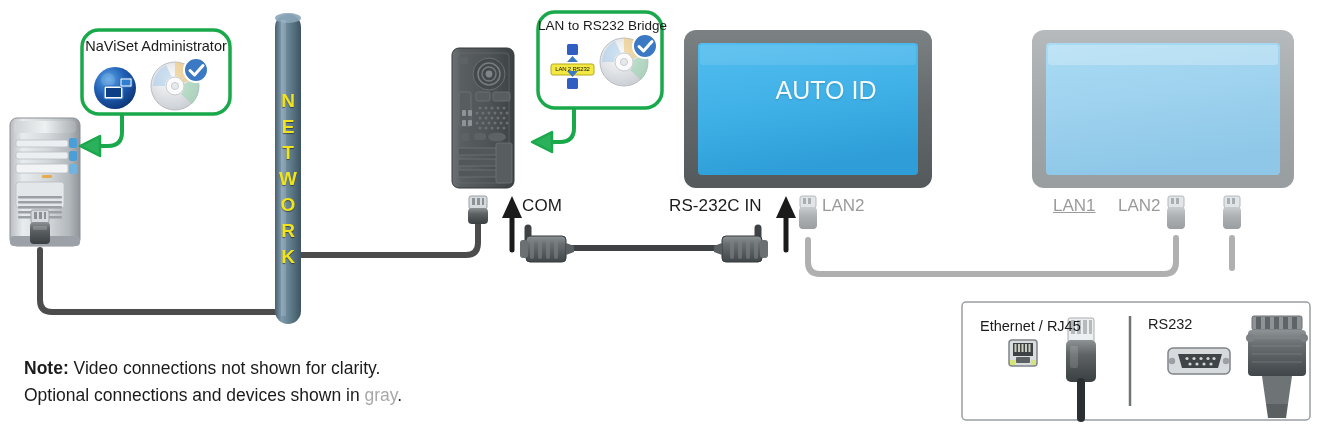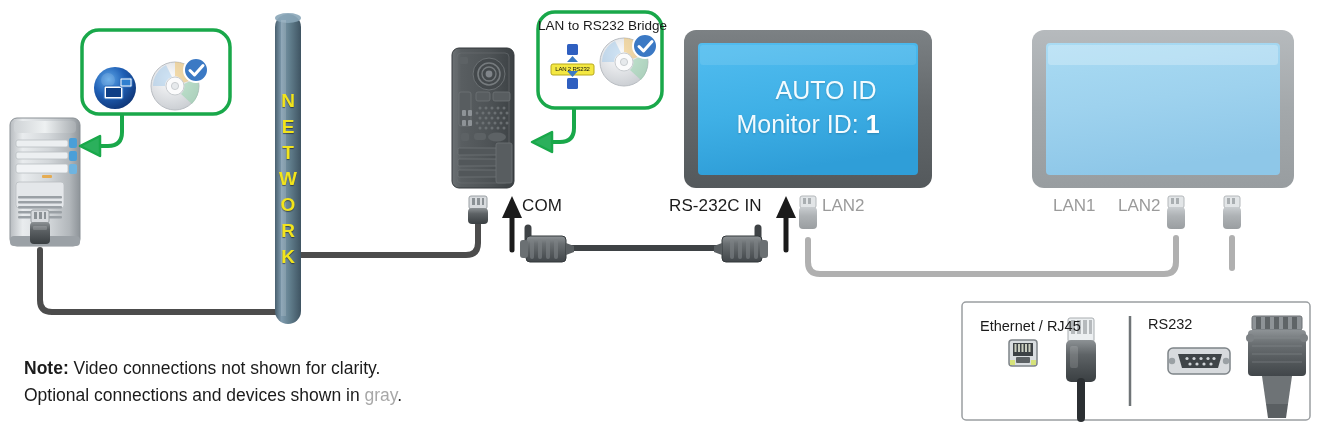--- a/index.html
+++ b/index.html
@@ -448,42 +448,42 @@
         <line x1="1252" y1="354" x2="1302" y2="354"></line>
         <line x1="1252" y1="362" x2="1302" y2="362"></line>
       </g>
       <path d="M1262 376 L1292 376 L1288 404 L1266 404 Z" fill="#6e7376"></path>
       <path d="M1266 404 L1288 404 L1286 418 L1268 418 Z" fill="#5a5f62"></path>
       <circle cx="1250" cy="338" r="4" fill="#7c8184"></circle>
       <circle cx="1304" cy="338" r="4" fill="#7c8184"></circle>
     </g>
   </svg>
 
+  <div class="callout-title" style="left:82px; top:38px; width:148px;">NaViSet Administrator</div>
 
   <div class="callout-title small" style="left:538px; top:18px; width:101px;">LAN to RS232 Bridge</div>
 
   <div class="badge-text" style="left:553px; top:66px; width:39px; text-align:center;">LAN 2 RS232</div>
 
   <div class="net-letters" style="left:275px; top:88px; width:26px; height:182px;">
     <span>N</span>
     <span>E</span>
     <span>T</span>
     <span>W</span>
     <span>O</span>
     <span>R</span>
     <span>K</span>
   </div>
 
   <div class="screen-text" style="left:698px; top:76px; width:256px;">AUTO ID</div>
-  <div class="screen-text" style="left:698px; top:110px; width:220px;"><span>Monitor ID: </span><b>1</b></div>
 
   <div class="lbl lbl-port" style="left:522px; top:196px;">COM</div>
   <div class="lbl lbl-port" style="left:669px; top:196px;">RS-232C IN</div>
   <div class="lbl lbl-port-gray" style="left:822px; top:196px;">LAN2</div>
-  <div class="lbl lbl-port-gray" style="left:1053px; top:196px;">LAN1</div>
+  <div class="lbl lbl-port-gray" style="left:1053px; top:196px;text-decoration:underline;">LAN1</div>
   <div class="lbl lbl-port-gray" style="left:1118px; top:196px;">LAN2</div>
 
   <div class="note" style="left:0px; top:355px;">
     <div><b>Note:</b><span> Video connections not shown for clarity.</span></div>
     <div><span>Optional connections and devices shown in </span><span class="gray-word">gray</span><span>.</span></div>
   </div>
 
   <div class="legend-label" style="left:980px; top:318px;">Ethernet / RJ45</div>
   <div class="legend-label" style="left:1148px; top:316px;">RS232</div>
 

